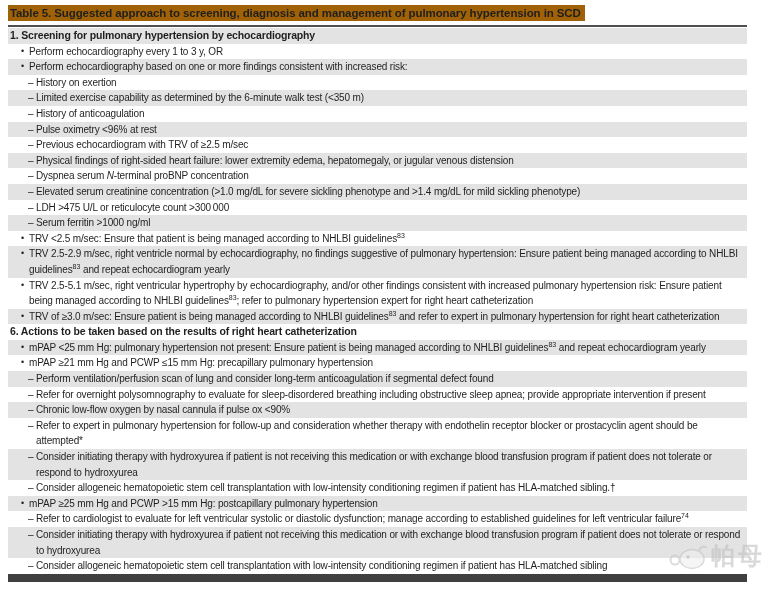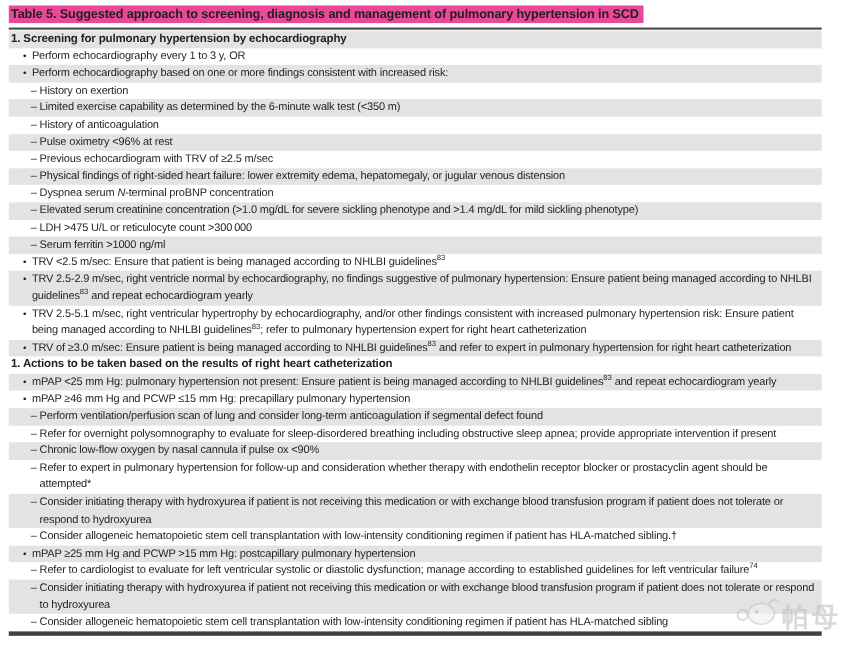--- a/index.html
+++ b/index.html
@@ -6,39 +6,39 @@
   body {
     width: 767px; height: 591px;
     background: #ffffff;
     font-family: "Liberation Sans", sans-serif;
     color: #1f1f1f;
     position: relative;
     overflow: hidden;
   }
   .table-wrap { position: absolute; left: 8px; top: 5px; width: 739px; }
   .title-line { font-size: 11.5px; font-weight: bold; letter-spacing: -0.1px; line-height: 16px; margin: 0 0 4px 0; }
-  .title-line .hl { background: #ec4899; padding: 2px 4px 2px 2px; }
+  .title-line .hl { background: #a16207; padding: 2px 4px 2px 2px; }
   .title-rule { border-top: 2px solid #4f4f4f; height: 0; margin-bottom: 1px; }
-  .rows { border-bottom: 4px solid #404040; }
+  .rows { border-bottom: 8px solid #404040; }
   .row {
     display: flex; align-items: flex-start;
     font-size: 10px; letter-spacing: -0.15px; line-height: 15.6px;
   }
   .row:nth-child(odd) { background: #e3e3e3; }
   .row.section { font-weight: bold; font-size: 10.5px; padding-left: 2px; }
   .row.bullet { padding-left: 13px; }
   .row.dash   { padding-left: 20px; }
   .marker { flex: 0 0 8px; }
   .row.bullet .marker { font-size: 9px; }
   .rowtext { flex: 1; }
   .rowtext sup { font-size: 7px; line-height: 0; vertical-align: super; letter-spacing: 0; }
   .rowtext i { font-style: italic; }
   .watermark {
     position: absolute; right: 2px; bottom: 16px;
-    display: flex; align-items: flex-end; gap: 3px;
+    display: flex; align-items: flex-start; gap: 3px;
     opacity: 0.62; z-index: 5; pointer-events: none; font-family: Liberation Serif, serif;
   }
   .wm-text {
     font-size: 24px; font-weight: bold; color: #c2c2c2;
     letter-spacing: 3px; line-height: 26px;
   }
 </style>
 </head>
 <body>
 
@@ -109,29 +109,29 @@
       </div>
       <div class="row bullet">
         <span class="marker">•</span>
         <span class="rowtext"><span>TRV 2.5-5.1 m/sec, right ventricular hypertrophy by echocardiography, and/or other findings consistent with increased pulmonary hypertension risk: Ensure patient being managed according to NHLBI guidelines</span><sup>83</sup><span>; refer to pulmonary hypertension expert for right heart catheterization</span></span>
       </div>
       <div class="row bullet">
         <span class="marker">•</span>
         <span class="rowtext"><span>TRV of ≥3.0 m/sec: Ensure patient is being managed according to NHLBI guidelines</span><sup>83</sup><span> and refer to expert in pulmonary hypertension for right heart catheterization</span></span>
       </div>
       <div class="row section">
-        <span class="rowtext"><span>1. Actions to be taken based on the results of right heart catheterization</span></span>
+        <span class="rowtext"><span>6. Actions to be taken based on the results of right heart catheterization</span></span>
       </div>
       <div class="row bullet">
         <span class="marker">•</span>
         <span class="rowtext"><span>mPAP &lt;25 mm Hg: pulmonary hypertension not present: Ensure patient is being managed according to NHLBI guidelines</span><sup>83</sup><span> and repeat echocardiogram yearly</span></span>
       </div>
       <div class="row bullet">
         <span class="marker">•</span>
-        <span class="rowtext"><span>mPAP ≥46 mm Hg and PCWP ≤15 mm Hg: precapillary pulmonary hypertension</span></span>
+        <span class="rowtext"><span>mPAP ≥21 mm Hg and PCWP ≤15 mm Hg: precapillary pulmonary hypertension</span></span>
       </div>
       <div class="row dash">
         <span class="marker">–</span>
         <span class="rowtext"><span>Perform ventilation/perfusion scan of lung and consider long-term anticoagulation if segmental defect found</span></span>
       </div>
       <div class="row dash">
         <span class="marker">–</span>
         <span class="rowtext"><span>Refer for overnight polysomnography to evaluate for sleep-disordered breathing including obstructive sleep apnea; provide appropriate intervention if present</span></span>
       </div>
       <div class="row dash">

